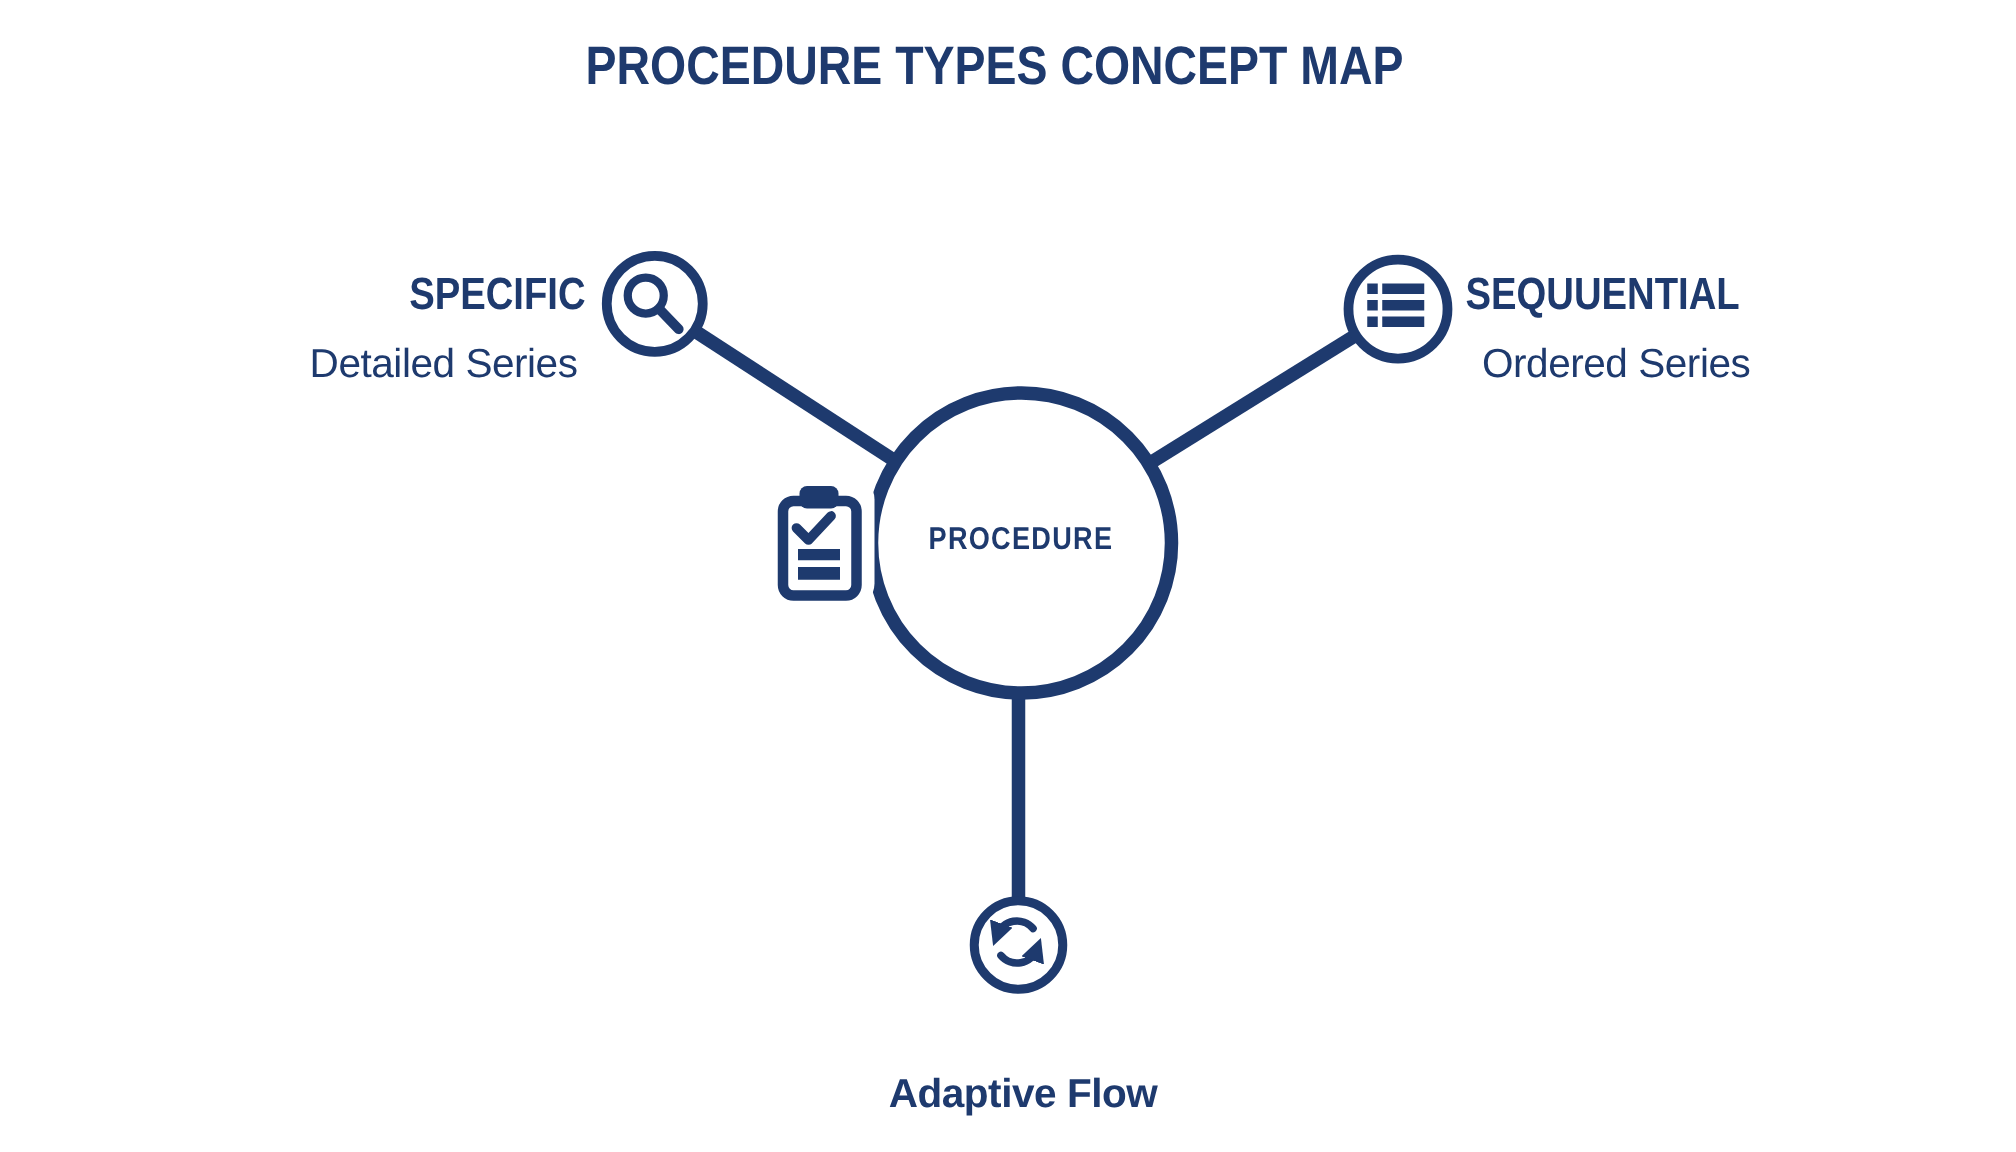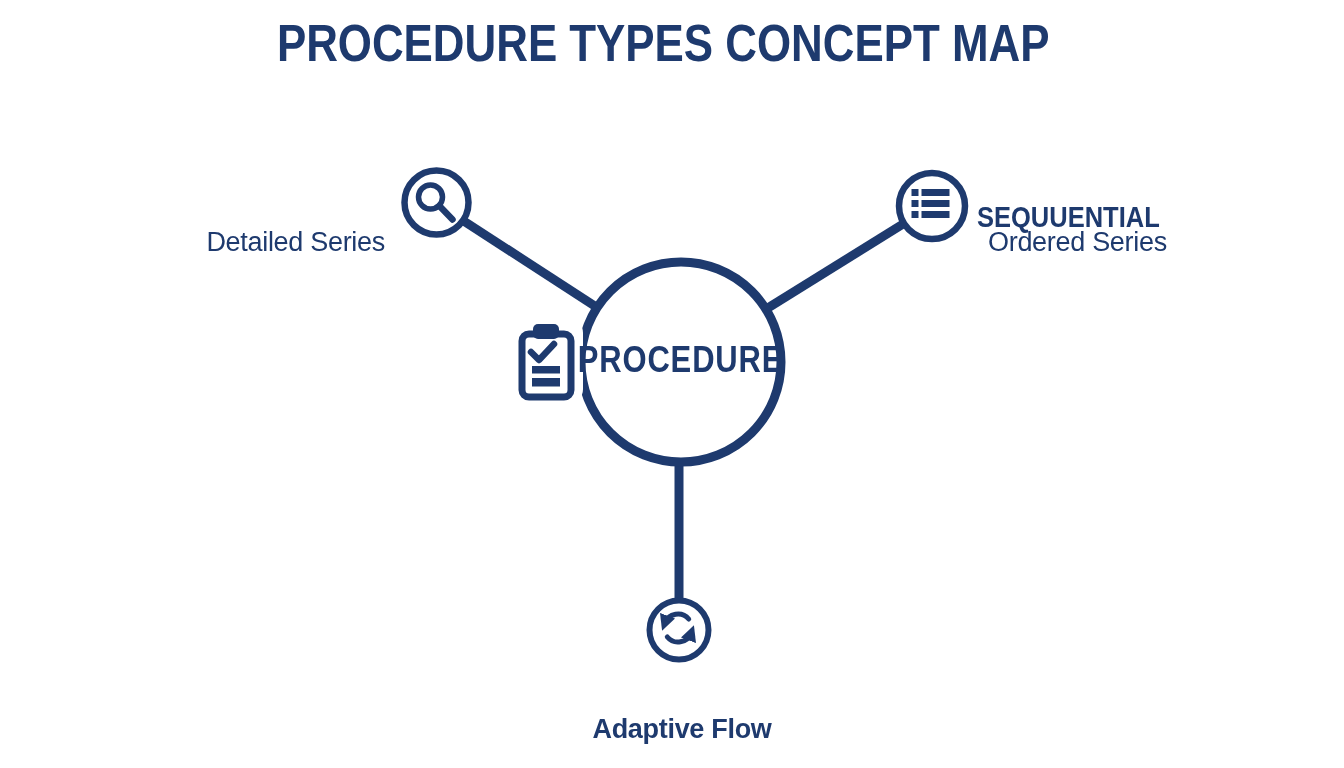--- a/index.html
+++ b/index.html
@@ -16,32 +16,32 @@
   }
   .canvas{position:absolute;inset:0;width:1344px;height:768px;}
   .graphic{position:absolute;left:0;top:0;width:1344px;height:768px;}
 
   .label{position:absolute;white-space:nowrap;color:var(--accent);}
   .condensed{display:inline-block;transform:scaleX(0.86);transform-origin:50% 50%;}
   .condensed-r{display:inline-block;transform:scaleX(0.85);transform-origin:100% 50%;}
   .condensed-l{display:inline-block;transform:scaleX(0.85);transform-origin:0 50%;}
 
   .title-wrap{left:0;top:16px;width:1327px;text-align:center;
-    font-size:51px;font-weight:bold;letter-spacing:0px;line-height:56px;}
+    font-size:36px;font-weight:bold;letter-spacing:0px;line-height:56px;}
 
   .center-label-wrap{left:281px;top:343px;width:800px;text-align:center;
-    font-size:36px;font-weight:bold;letter-spacing:1px;line-height:34px;}
+    font-size:21px;font-weight:bold;letter-spacing:1px;line-height:34px;}
 
   .node-label{font-size:30px;font-weight:bold;line-height:34px;}
   .node-sublabel{font-size:27px;font-weight:400;line-height:34px;letter-spacing:-0.3px;}
 
   .specific-label{right:954px;top:180px;text-align:right;}
   .specific-sublabel{right:959px;top:225px;text-align:right;}
 
-  .sequential-label{left:977px;top:180px;text-align:left;margin-top:20px;}
+  .sequential-label{left:977px;top:180px;text-align:left;}
   .sequential-sublabel{left:988px;top:225px;text-align:right;}
 
   .dynamic-label{left:279px;top:672px;width:800px;text-align:center;}
   .dynamic-sublabel{left:282px;top:712px;width:800px;text-align:center;font-weight:bold;}
 
   .stroke{stroke:var(--accent);fill:none;}
   .fillaccent{fill:var(--accent);}
   .nodefill{fill:var(--bg);stroke:var(--accent);}
 </style>
 </head>
@@ -95,20 +95,23 @@
   </svg>
 
   <div class="label title-wrap">
     <span class="condensed">PROCEDURE TYPES CONCEPT MAP</span>
   </div>
 
   <div class="label center-label-wrap">
     <span class="condensed">PROCEDURE</span>
   </div>
 
+  <div class="label node-label specific-label">
+    <span class="condensed-r">SPECIFIC</span>
+  </div>
   <div class="label node-sublabel specific-sublabel">
     <span>Detailed Series</span>
   </div>
 
   <div class="label node-label sequential-label">
     <span class="condensed-l">SEQUUENTIAL</span>
   </div>
   <div class="label node-sublabel sequential-sublabel">
     <span>Ordered Series</span>
   </div>

